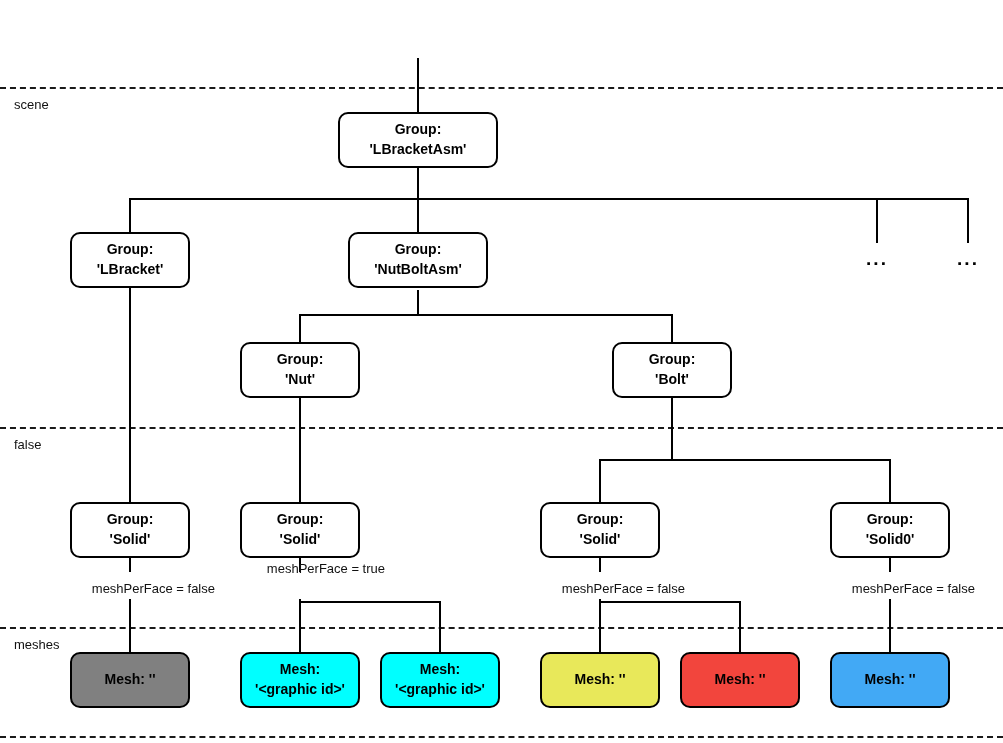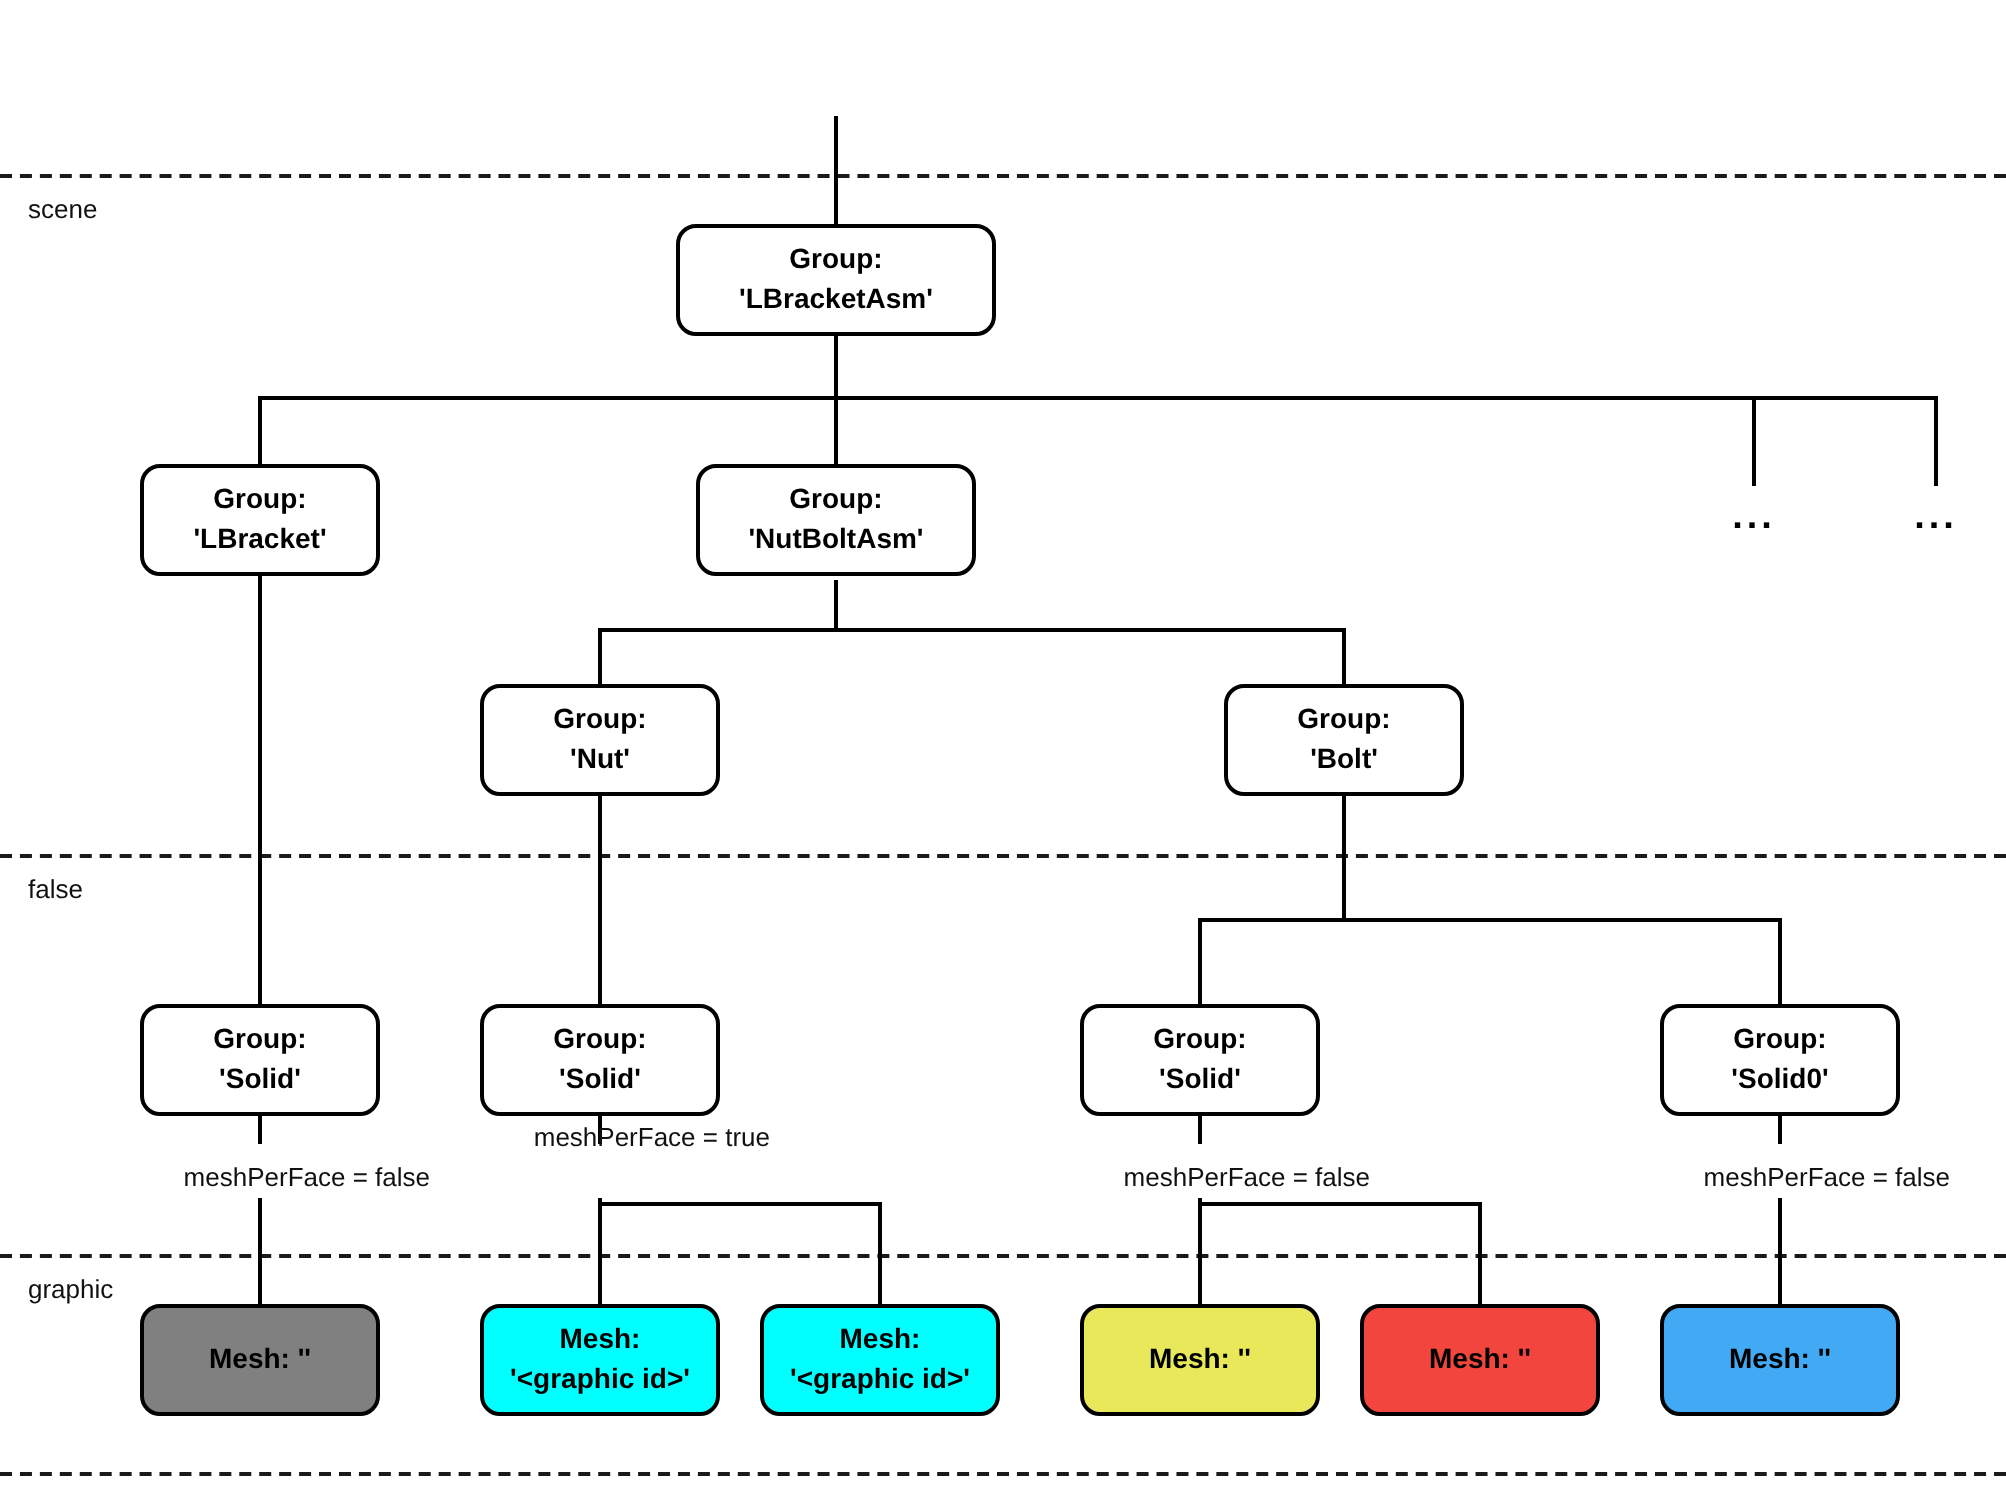--- a/index.html
+++ b/index.html
@@ -18,21 +18,21 @@
 </style>
 </head>
 <body>
 
 <div id="canvas">
 
   <div class="layer-label" style="top:66px">scene</div>
   <div class="sep" style="top:87px"></div>
   <div class="layer-label" style="top:406px">false</div>
   <div class="sep" style="top:427px"></div>
-  <div class="layer-label" style="top:606px">graphic</div>
+  <div class="layer-label" style="top:606px">meshes</div>
   <div class="sep" style="top:627px"></div>
   <div class="layer-label" style="top:714px">meshes</div>
   <div class="sep" style="top:736px"></div>
 
   <div class="v" style="left:417px;top:58px;height:54px"></div>
   <div class="v" style="left:417px;top:168px;height:64px"></div>
   <div class="h" style="left:129px;top:198px;width:840px"></div>
   <div class="v" style="left:129px;top:198px;height:34px"></div>
   <div class="v" style="left:876px;top:198px;height:45px"></div>
   <div class="v" style="left:967px;top:198px;height:45px"></div>

